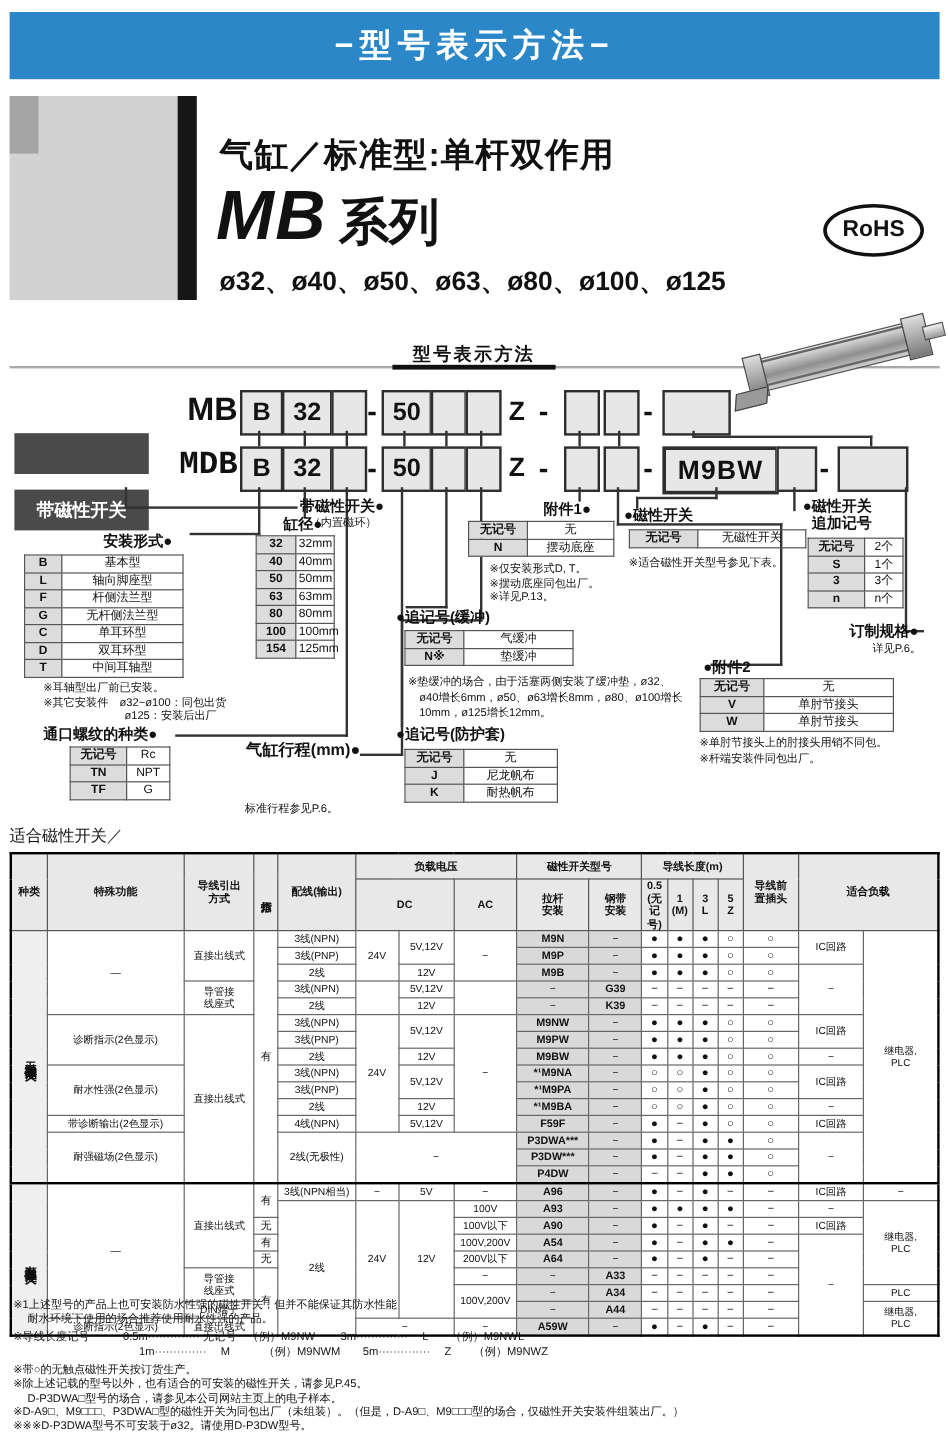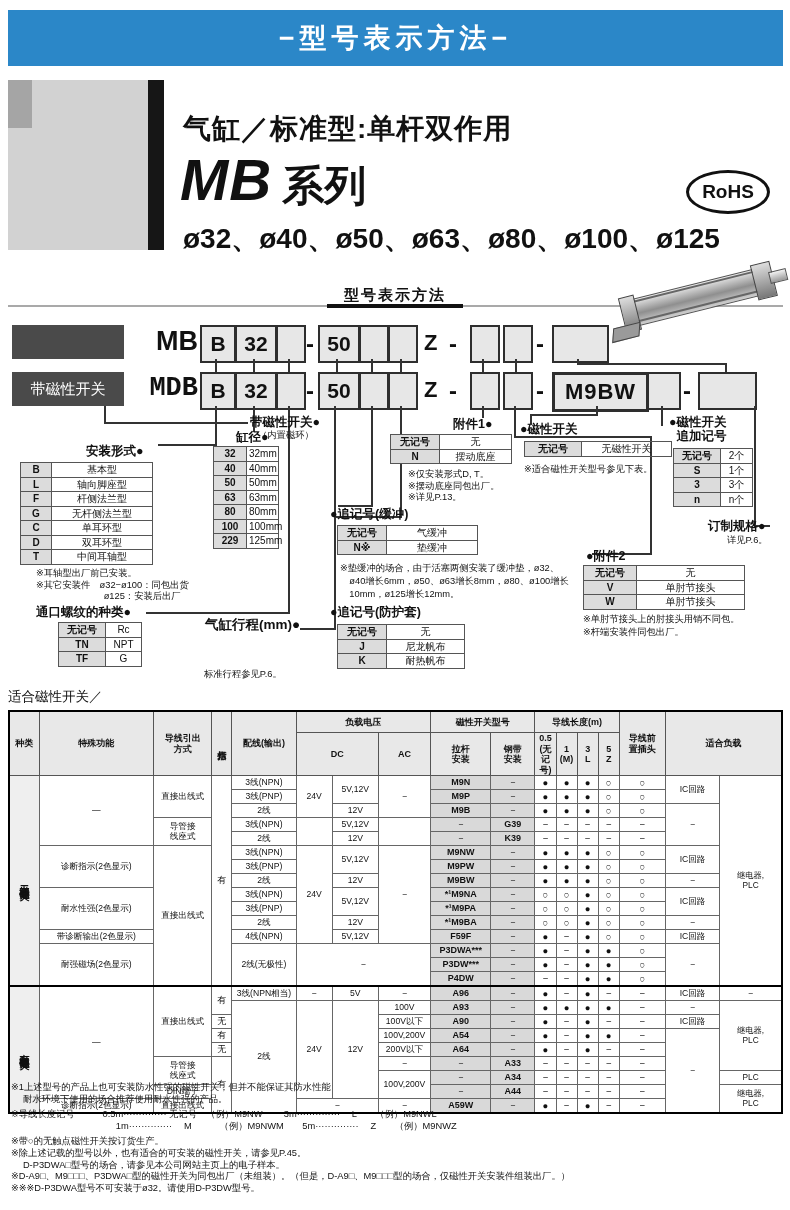--- a/index.html
+++ b/index.html
@@ -8,37 +8,37 @@
   
   .banner{left:8px;top:10px;width:775px;height:56px;background:#2b87c8;color:#fff;display:flex;align-items:center;justify-content:center;font-size:27px;font-weight:bold;letter-spacing:5px;}
   
   .gray-side{left:8px;top:80px;width:140px;height:170px;background:#d2d2d2;}
   .gray-dark{left:8px;top:80px;width:24px;height:48px;background:#a5a5a5;}
   .black-bar{left:148px;top:80px;width:16px;height:170px;background:#161616;}
   .subtitle{left:183px;top:110px;font-size:28px;font-weight:bold;letter-spacing:1px;}
   .series{left:180px;top:146px;font-weight:bold;}
   .series .mb{font-size:58px;font-style:italic;letter-spacing:1px;}
   .series .xl{font-size:42px;margin-left:10px;}
-  .bores{left:183px;top:220px;font-size:28px;font-weight:bold;}
+  .bores{left:183px;top:220px;font-size:22px;font-weight:bold;}
   .rohs{left:686px;top:170px;width:78px;height:38px;border:3px solid #111;border-radius:50%;display:flex;align-items:center;justify-content:center;font-size:19px;font-weight:bold;}
   
   .diag-title{left:330px;top:286px;width:130px;text-align:center;font-size:15px;font-weight:bold;letter-spacing:2px;}
   .rule-gray{left:8px;top:305px;width:775px;height:2px;background:#a9a9a9;}
   .rule-black{left:327px;top:304px;width:136px;height:4px;background:#111;}
   
   .cyl{left:600px;top:246px;width:188px;height:104px;}
   .cyl .grp{position:absolute;left:0;top:0;width:188px;height:104px;transform:rotate(-14deg);transform-origin:50% 50%;}
   .cyl .tube{position:absolute;left:26px;top:38px;width:140px;height:26px;background:linear-gradient(#e9e9e9,#8f8f8f 55%,#cfcfcf);border:1px solid #555;}
   .cyl .cap1{position:absolute;left:156px;top:34px;width:18px;height:34px;background:linear-gradient(#ddd,#777);border:1px solid #444;}
   .cyl .cap2{position:absolute;left:20px;top:34px;width:14px;height:34px;background:linear-gradient(#ddd,#777);border:1px solid #444;}
   .cyl .rod{position:absolute;left:172px;top:45px;width:16px;height:10px;background:linear-gradient(#f2f2f2,#999);border:1px solid #555;}
   .cyl .foot{position:absolute;left:6px;top:62px;width:26px;height:12px;background:#9a9a9a;border:1px solid #444;transform:skewX(-18deg);}
   .cyl .tie{position:absolute;left:30px;width:132px;height:2px;background:#666;}
   
-  .dark-box{background:#4a4a4a;color:#fff;display:flex;align-items:center;justify-content:center;font-weight:normal;font-size:15px;}
+  .dark-box{background:#4a4a4a;color:#fff;display:flex;align-items:center;justify-content:center;font-weight:bold;font-size:15px;margin-top:36px;}
   .pfx{font-size:27px;font-weight:bold;text-align:right;}
   .mbox{border:2px solid #2e2e2e;background:#e7e7e7;display:flex;align-items:center;justify-content:center;font-size:21px;font-weight:bold;}
   .mbox.big{font-size:22px;letter-spacing:1px;}
   .dash{font-size:24px;font-weight:bold;text-align:center;}
   .ztxt{font-size:22px;font-weight:bold;}
   .ln{background:#333;}
   
   .lbl{font-weight:bold;font-size:12.5px;white-space:pre-line;line-height:14px;text-align:right;}
   .note{font-size:9.3px;line-height:11.5px;white-space:pre-line;}
   
@@ -246,21 +246,21 @@
       </tr>
       <tr>
         <td class="k">80</td>
         <td class="v">80mm</td>
       </tr>
       <tr>
         <td class="k">100</td>
         <td class="v">100mm</td>
       </tr>
       <tr>
-        <td class="k">229</td>
+        <td class="k">154</td>
         <td class="v">125mm</td>
       </tr>
     </tbody>
   </table>
 
 <div class="abs lbl" style="left:36px;top:605px;">通口螺纹的种类●</div>
 <table class="kv" style="left:58px;top:622px;width:84px;--kw:42px;">
     <tbody>
       <tr>
         <td class="k">无记号</td>

